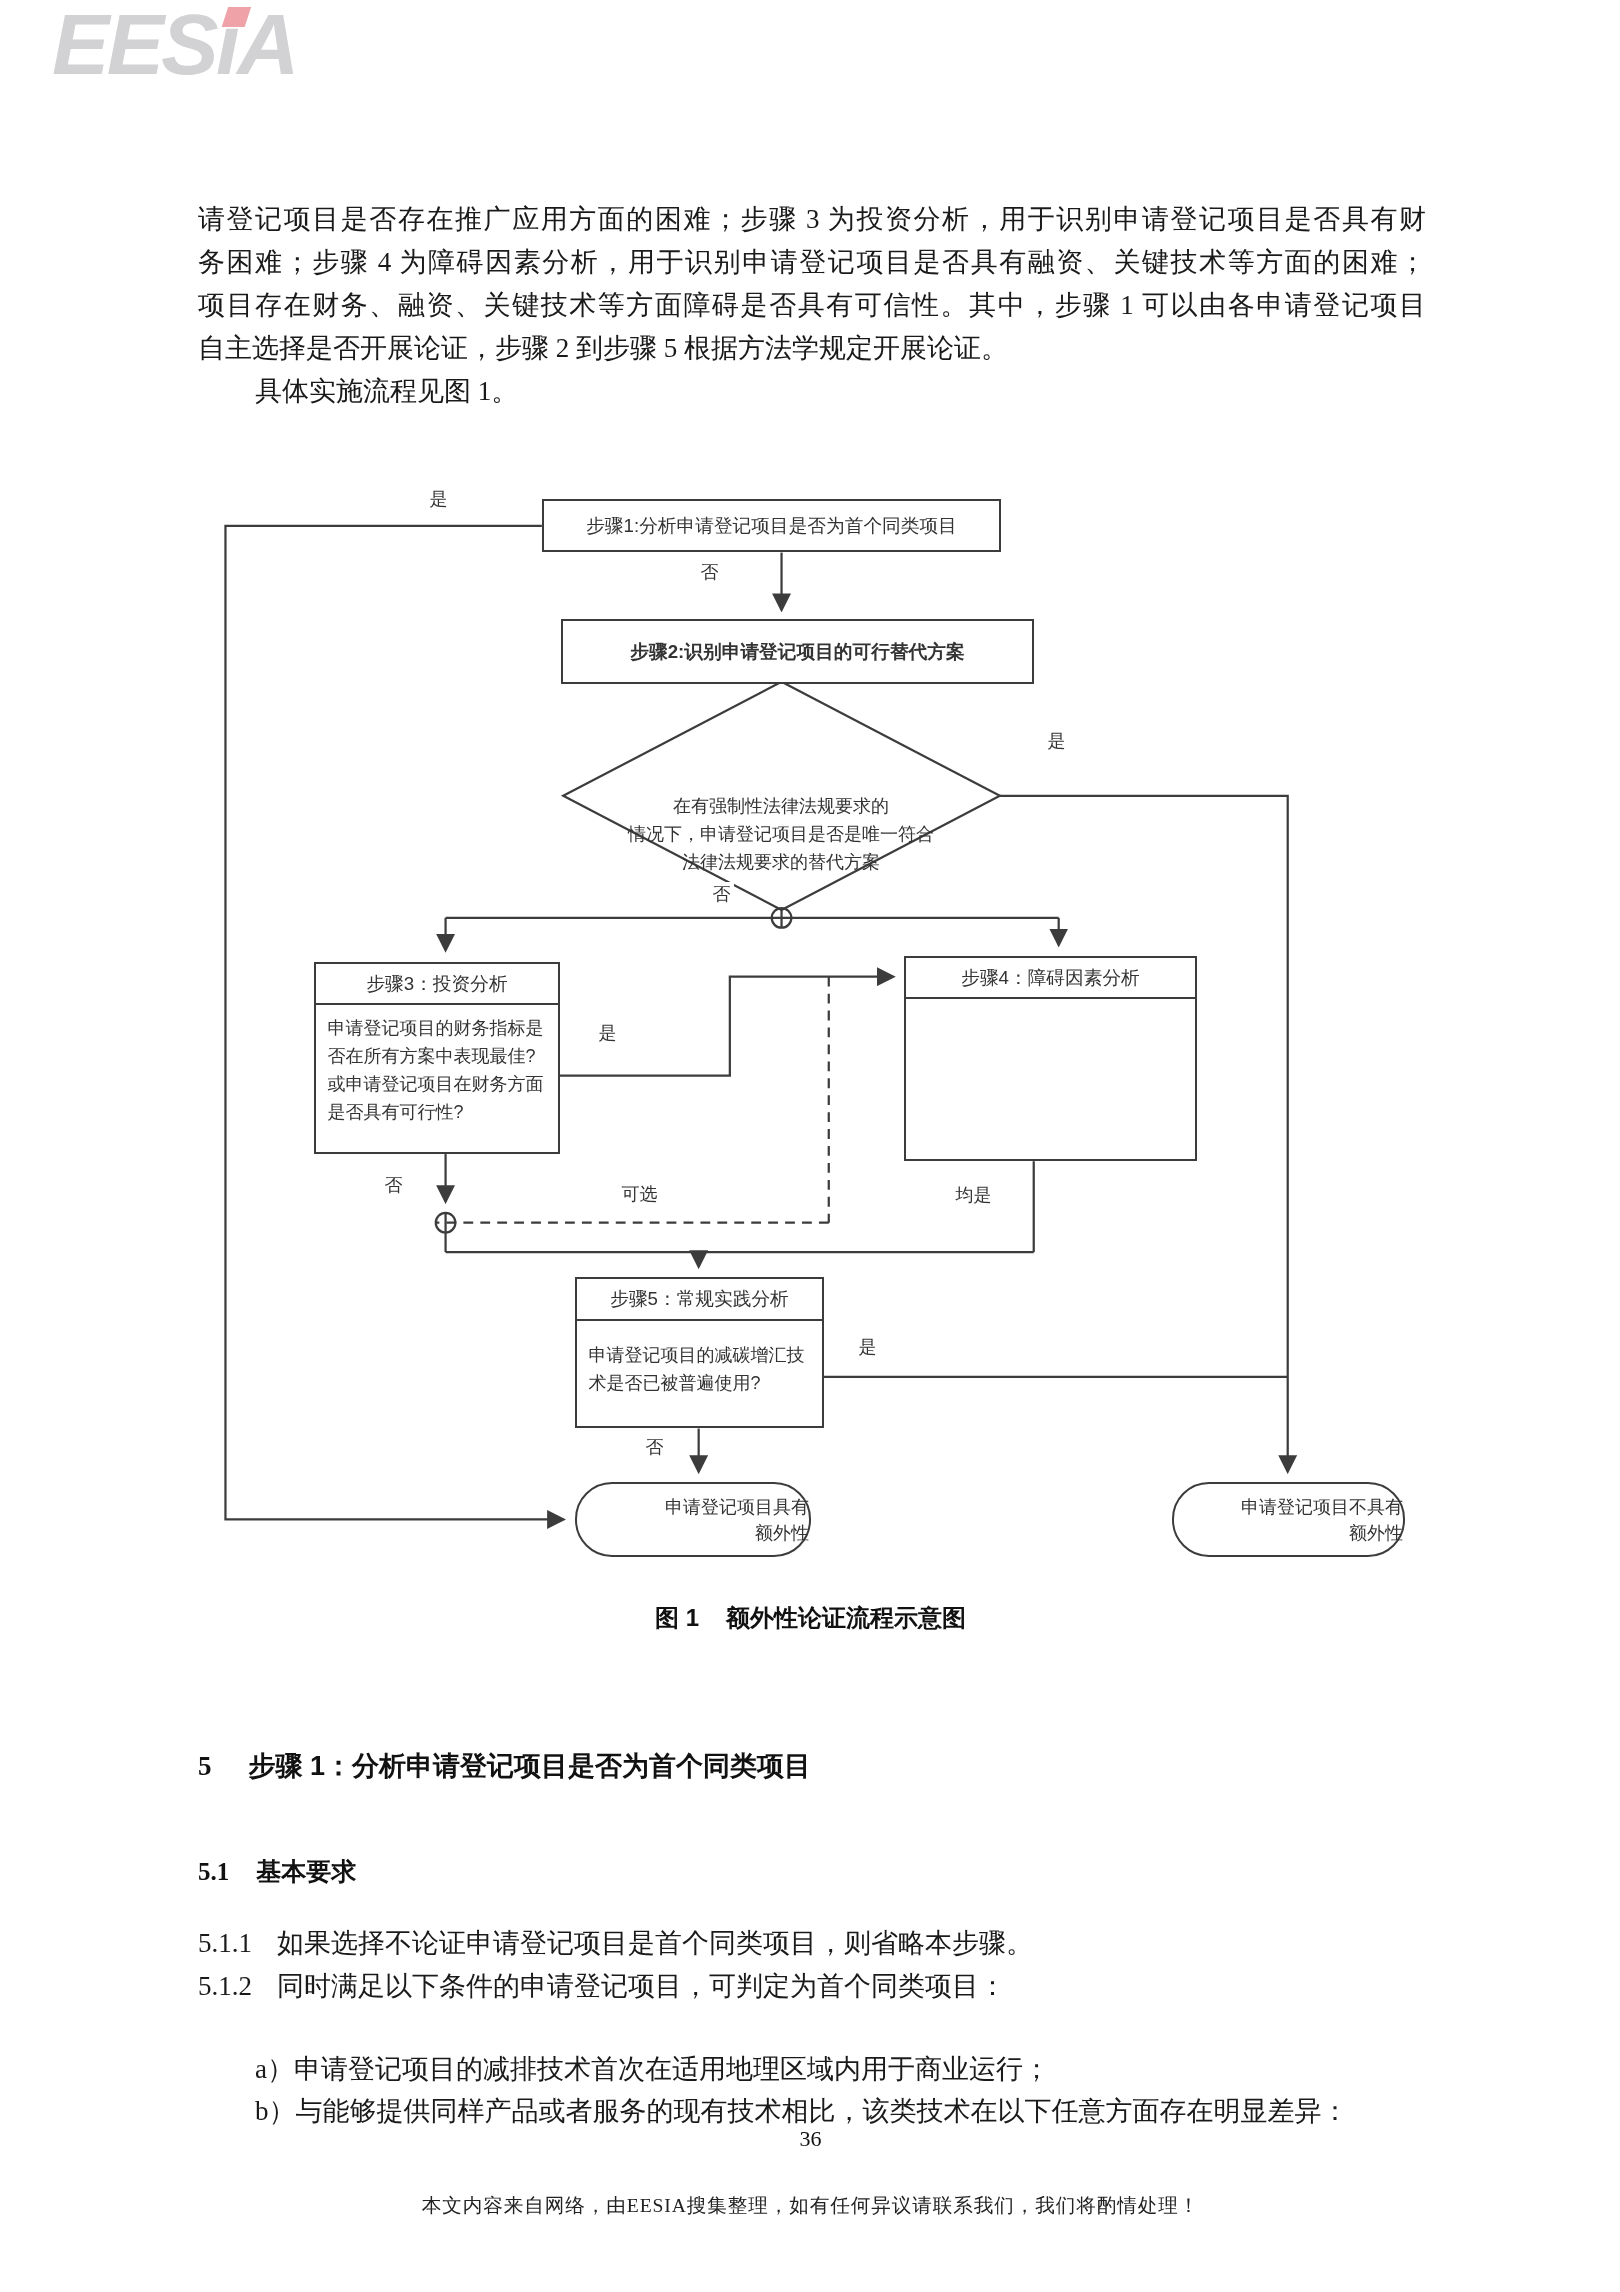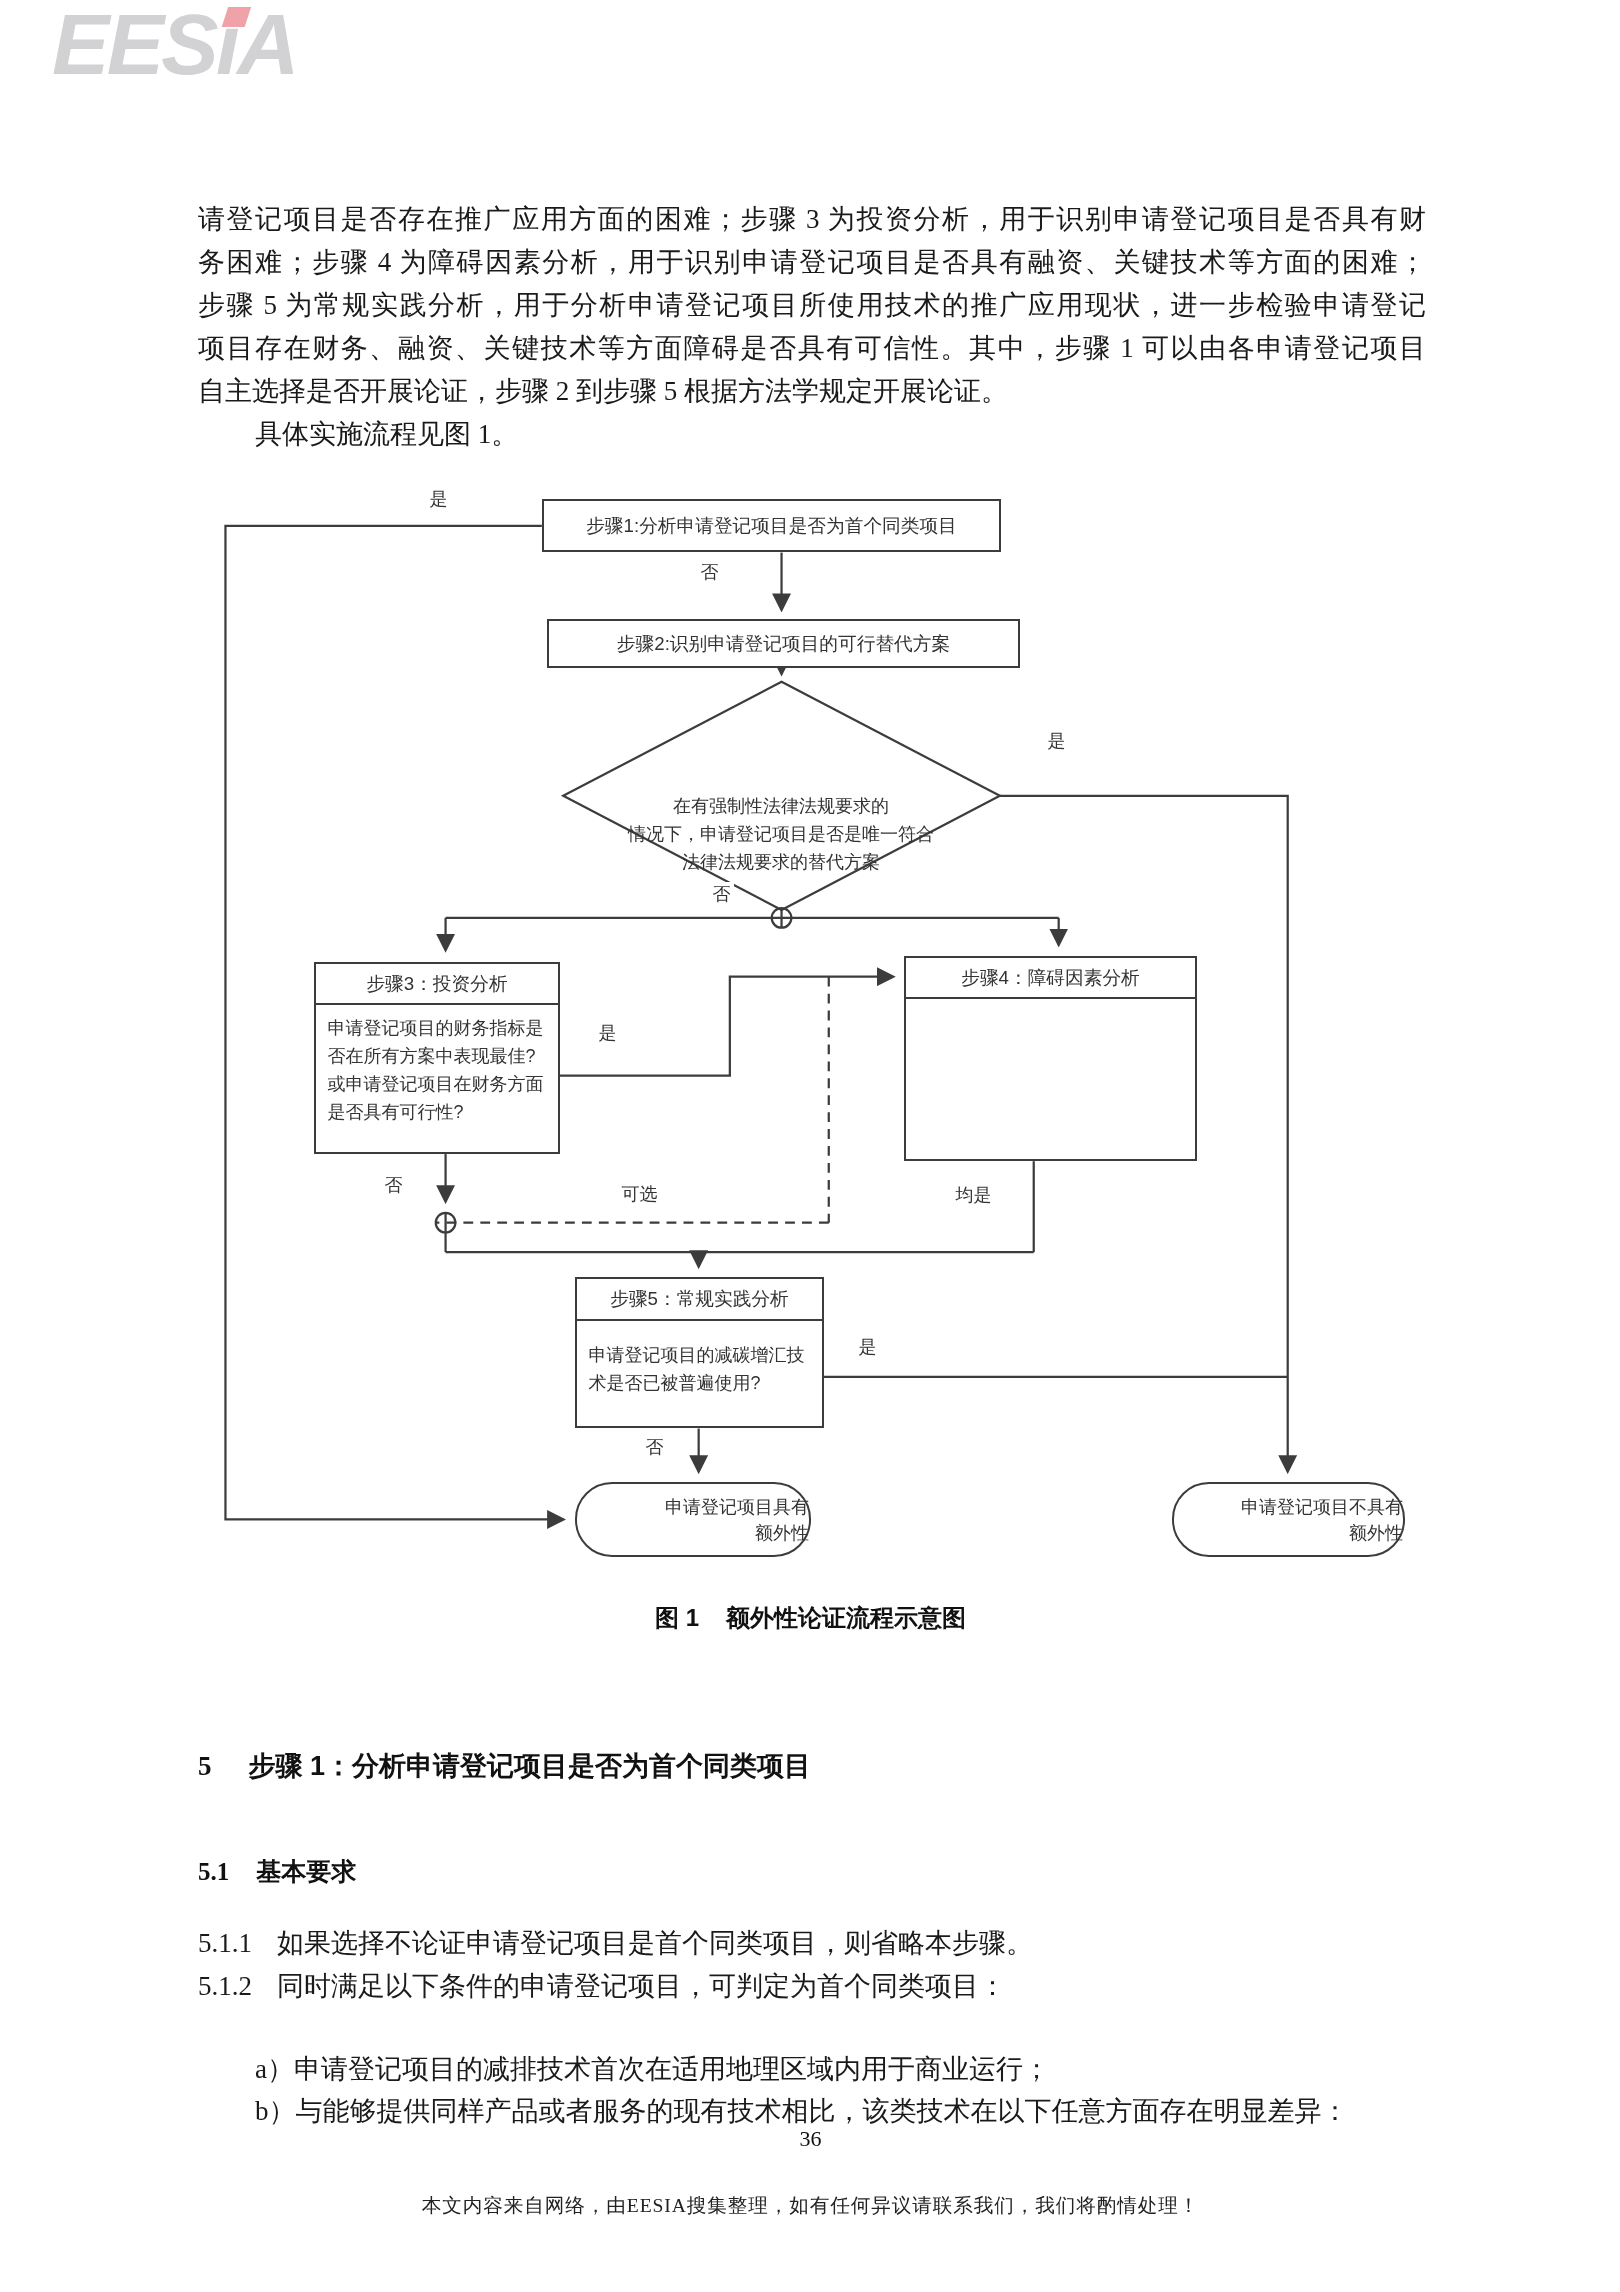--- a/index.html
+++ b/index.html
@@ -93,21 +93,20 @@
 
 <div id="page">
 
   <div class="logo" style="color: rgb(210, 210, 212);">
     <span>EES</span><span class="logo-i"><span class="logo-i-dot" style="background: rgb(239, 163, 168);"></span><span>ı</span></span><span>A</span>
   </div>
 
   <div class="intro">
     <div class="line j">请登记项目是否存在推广应用方面的困难；步骤 3 为投资分析，用于识别申请登记项目是否具有财</div>
     <div class="line j">务困难；步骤 4 为障碍因素分析，用于识别申请登记项目是否具有融资、关键技术等方面的困难；</div>
-    <div class="line j">步骤 5 为常规实践分析，用于分析申请登记项目所使用技术的推广应用现状，进一步检验申请登记</div>
     <div class="line j">项目存在财务、融资、关键技术等方面障碍是否具有可信性。其中，步骤 1 可以由各申请登记项目</div>
     <div class="line">自主选择是否开展论证，步骤 2 到步骤 5 根据方法学规定开展论证。</div>
     <div class="line indent">具体实施流程见图 1。</div>
   </div>
 
   <svg class="fc-svg" width="1621" height="2293" viewBox="0 0 1819 2573">
     <defs>
       <marker id="arw" viewBox="0 0 10 10" refX="8.5" refY="5" markerWidth="8.5" markerHeight="8.5" orient="auto-start-reverse">
         <path d="M0,0 L10,5 L0,10 z" fill="#3c3c3c"></path>
       </marker>
@@ -147,21 +146,21 @@
       <path d="M923 1545 H1445"></path>
 
       <path d="M784 1603 V1651" marker-end="url(#arw)"></path>
     </g>
   </svg>
 
   <div class="fc-box fc-simple" style="left:542px;top:499px;width:459px;height:53px;">
     <span>步骤1:分析申请登记项目是否为首个同类项目</span>
   </div>
 
-  <div class="fc-box fc-simple" style="left:547px;top:619px;width:473px;height:49px;">
+  <div class="fc-box fc-simple" style="left:561px;top:619px;width:473px;height:65px;font-weight:bold;">
     <span>步骤2:识别申请登记项目的可行替代方案</span>
   </div>
 
   <div class="fc-diamond-text" style="left:585px;top:792px;width:392px;">
     <div>在有强制性法律法规要求的</div>
     <div>情况下，申请登记项目是否是唯一符合</div>
     <div>法律法规要求的替代方案</div>
   </div>
 
   <div class="fc-box" style="left:314px;top:962px;width:246px;height:192px;">

